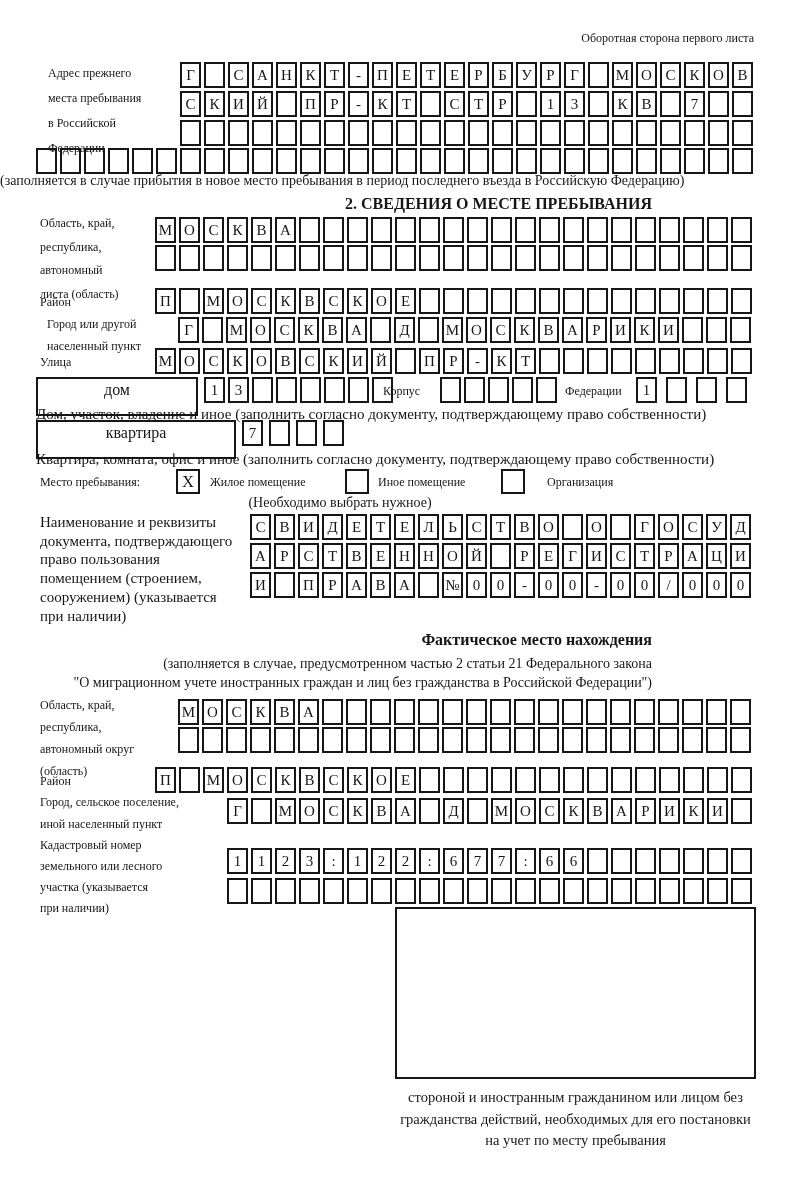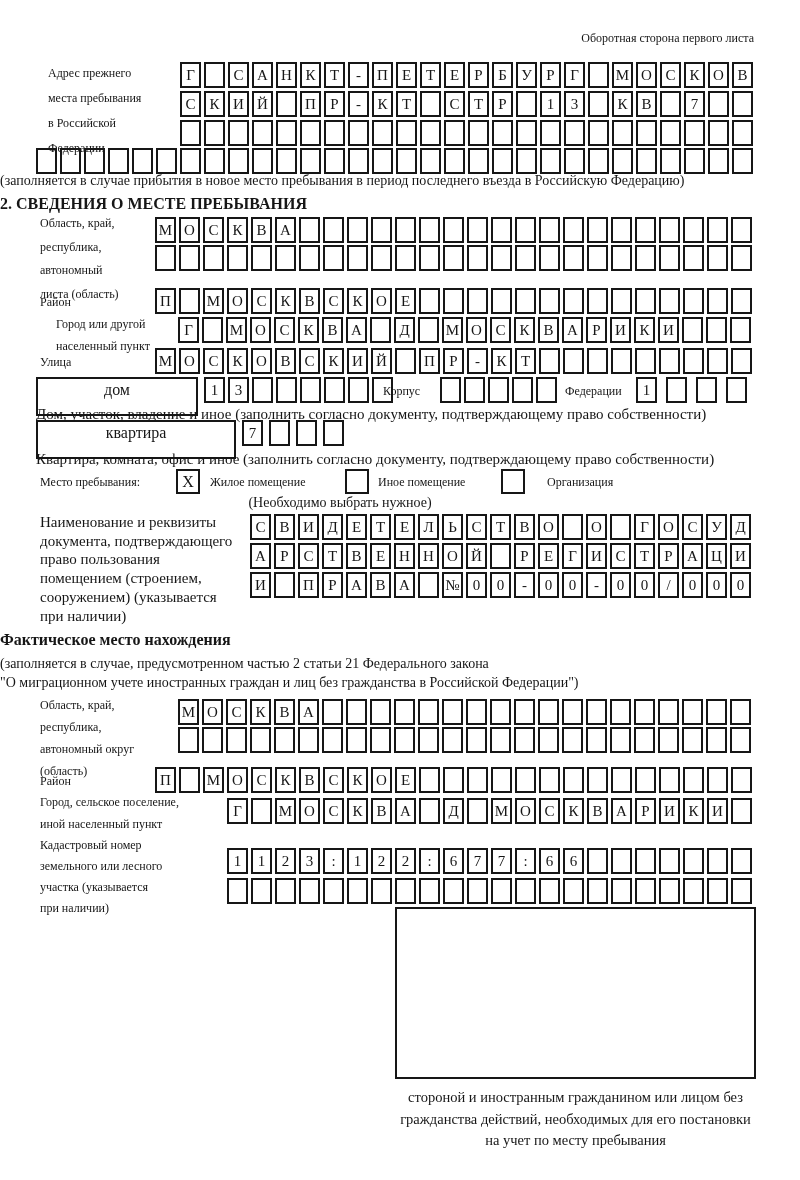--- a/index.html
+++ b/index.html
@@ -1,20 +1,20 @@
 <!DOCTYPE html>
 <html><head>
 <meta charset="utf-8">
 <style>
   html,body{margin:0;padding:0;background:#ffffff;}
   body{width:800px;height:1180px;position:relative;font-family:"Liberation Serif",serif;color:#161616;}
   .abs{position:absolute;}
   .lbl{font-size:12px;line-height:24px;white-space:nowrap;}
   .note{font-size:14px;white-space:nowrap;}
-  .center{width:652px;text-align:left;left:0;}
+  .center{width:652px;text-align:right;left:0;}
   .title{font-weight:bold;font-size:16px;}
   .boxrow{display:flex;gap:3px;}
   .gap6{gap:6px;}
   .gap9{gap:9px;}
   .cell{flex:0 0 21px;width:21px;height:26px;box-sizing:border-box;border:2px solid #161616;
         text-align:center;font-size:15px;line-height:22px;overflow:hidden;}
   .bigbox{box-sizing:border-box;height:39px;border:2px solid #161616;text-align:center;
           font-size:16px;line-height:22px;}
   .chk{width:24px;height:25px;box-sizing:border-box;border:2px solid #161616;text-align:center;
        font-size:16px;line-height:21px;}
@@ -229,21 +229,21 @@
     <span class="cell"></span>
     <span class="cell"></span>
     <span class="cell"></span>
     <span class="cell"></span>
     <span class="cell"></span>
     <span class="cell"></span>
     <span class="cell"></span>
     <span class="cell"></span>
   </div>
 
-<div class="abs lbl" style="left:56px;top:313px;line-height:22px;">
+<div class="abs lbl" style="left:47px;top:313px;line-height:22px;">
     <div>Город или другой</div>
     <div>населенный пункт</div>
   </div>
 <div class="abs boxrow" style="left:178px;top:317px;">
     <span class="cell">Г</span>
     <span class="cell"></span>
     <span class="cell">М</span>
     <span class="cell">О</span>
     <span class="cell">С</span>
     <span class="cell">К</span>

